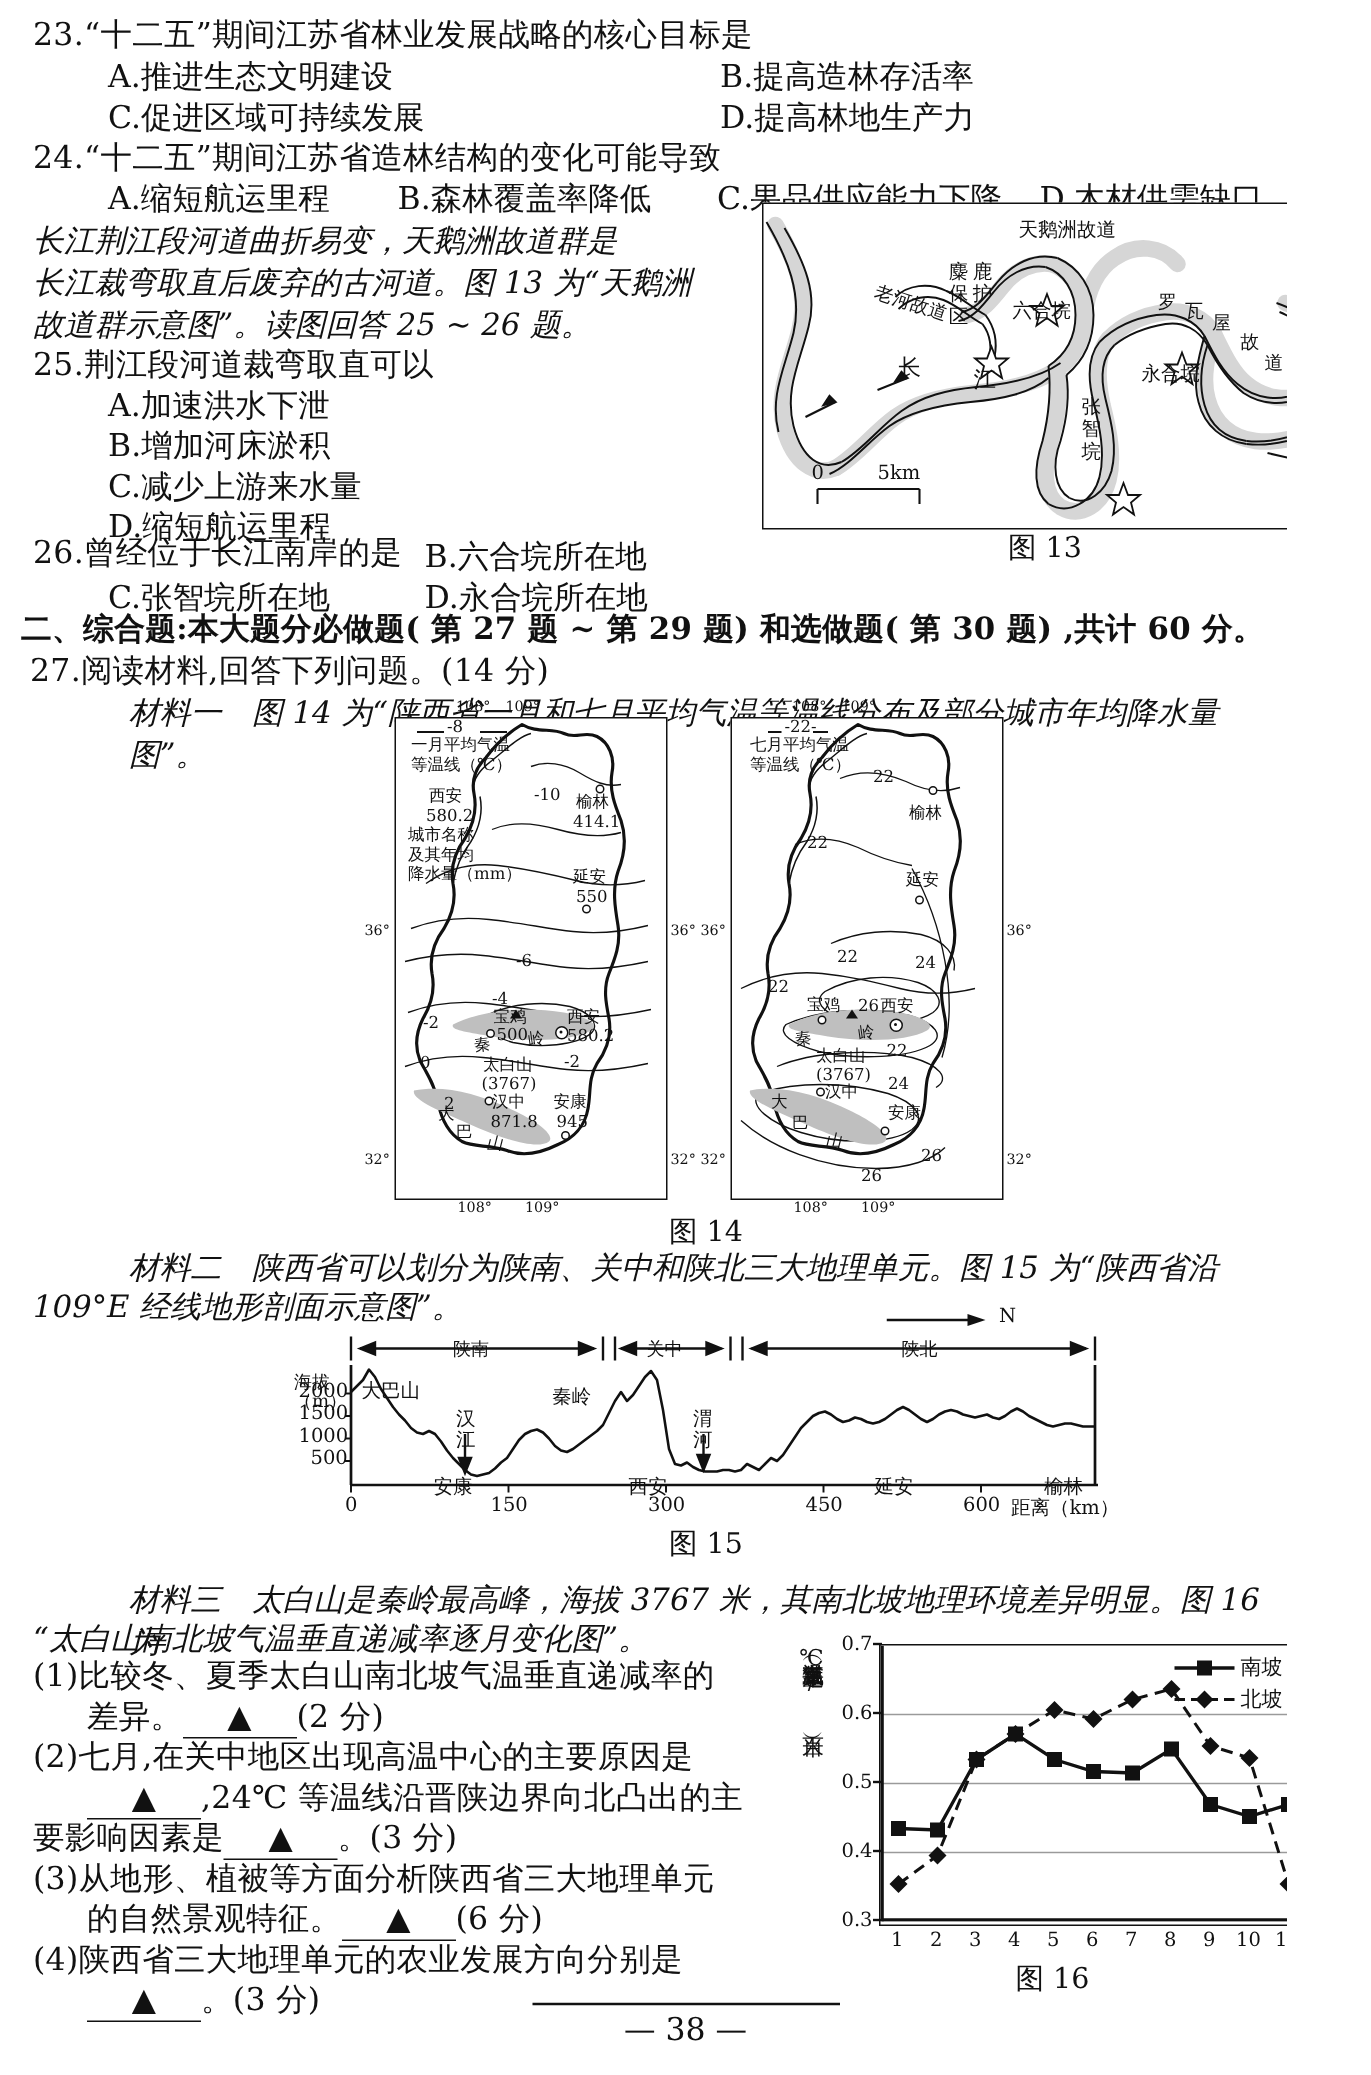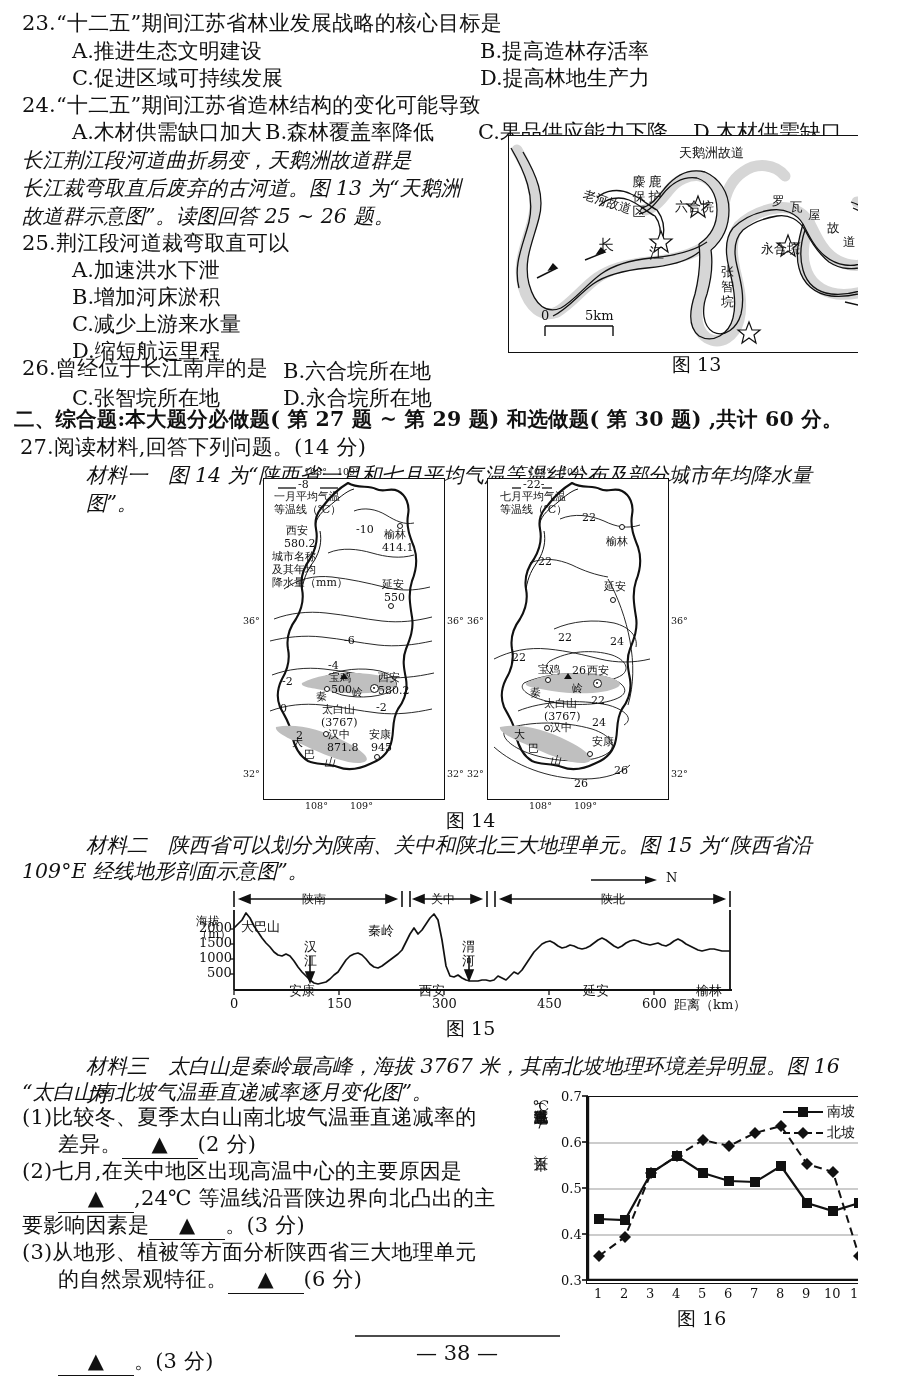--- a/index.html
+++ b/index.html
@@ -56,21 +56,21 @@
 
 <div class="page">
 
   <div class="abs q" style="left:22px;top:10px;">23.“十二五”期间江苏省林业发展战略的核心目标是</div>
   <div class="abs opt" style="left:72px;top:38px;">A.推进生态文明建设</div>
   <div class="abs opt" style="left:480px;top:38px;">B.提高造林存活率</div>
   <div class="abs opt" style="left:72px;top:65px;">C.促进区域可持续发展</div>
   <div class="abs opt" style="left:480px;top:65px;">D.提高林地生产力</div>
 
   <div class="abs q" style="left:22px;top:92px;">24.“十二五”期间江苏省造林结构的变化可能导致</div>
-  <div class="abs opt" style="left:72px;top:119px;">A.木材供需缺口加大</div>
+  <div class="abs opt" style="left:72px;top:119px;">A.缩短航运里程</div>
   <div class="abs opt" style="left:265px;top:119px;">B.森林覆盖率降低</div>
   <div class="abs opt" style="left:478px;top:119px;">C.果品供应能力下降</div>
   <div class="abs opt" style="left:693px;top:119px;">D.木材供需缺口加大</div>
 
   <div class="abs material" style="left:22px;top:146px;width:480px;">长江荆江段河道曲折易变，天鹅洲故道群是</div>
   <div class="abs material" style="left:22px;top:174px;width:480px;">长江裁弯取直后废弃的古河道。图 13 为“天鹅洲</div>
   <div class="abs material" style="left:22px;top:202px;width:480px;">故道群示意图”。读图回答 25 ~ 26 题。</div>
 
   <div class="abs q" style="left:22px;top:230px;">25.荆江段河道裁弯取直可以</div>
   <div class="abs opt" style="left:72px;top:257px;">A.加速洪水下泄</div>
@@ -481,21 +481,24 @@
     <span>要影响因素是</span><span class="fillblank" style="width:76px;">▲</span><span>。</span><span>(3 分)</span>
   </div>
 
   <div class="abs q" style="left:22px;top:1239px;">
     <span>(3)</span><span>从地形、植被等方面分析陕西省三大地理单元</span>
   </div>
   <div class="abs q" style="left:58px;top:1266px;">
     <span>的自然景观特征。</span><span class="fillblank" style="width:76px;">▲</span><span>(6 分)</span>
   </div>
 
-  <div class="abs q" style="left:58px;top:1320px;margin-top:28px;">
+  <div class="abs q" style="left:22px;top:1293px;">
+    <span>(4)</span><span>陕西省三大地理单元的农业发展方向分别是</span>
+  </div>
+  <div class="abs q" style="left:58px;top:1320px;">
     <span class="fillblank" style="width:76px;">▲</span><span>。</span><span>(3 分)</span>
   </div>
 
   <div class="ylab16" style="left:531px;top:1098px;height:190px;">气温垂直递减率（℃/ 百米）</div>
   <div class="chartbox" style="left:586px;top:1096px;width:320px;height:186px;">
     <svg width="318" height="184" viewBox="0 0 318 184" style="position:absolute;left:0;top:0;">
 
       <g stroke="#9a9a9a" stroke-width="1.1">
         <line x1="0" y1="138" x2="318" y2="138"></line>
         <line x1="0" y1="92" x2="318" y2="92"></line>

